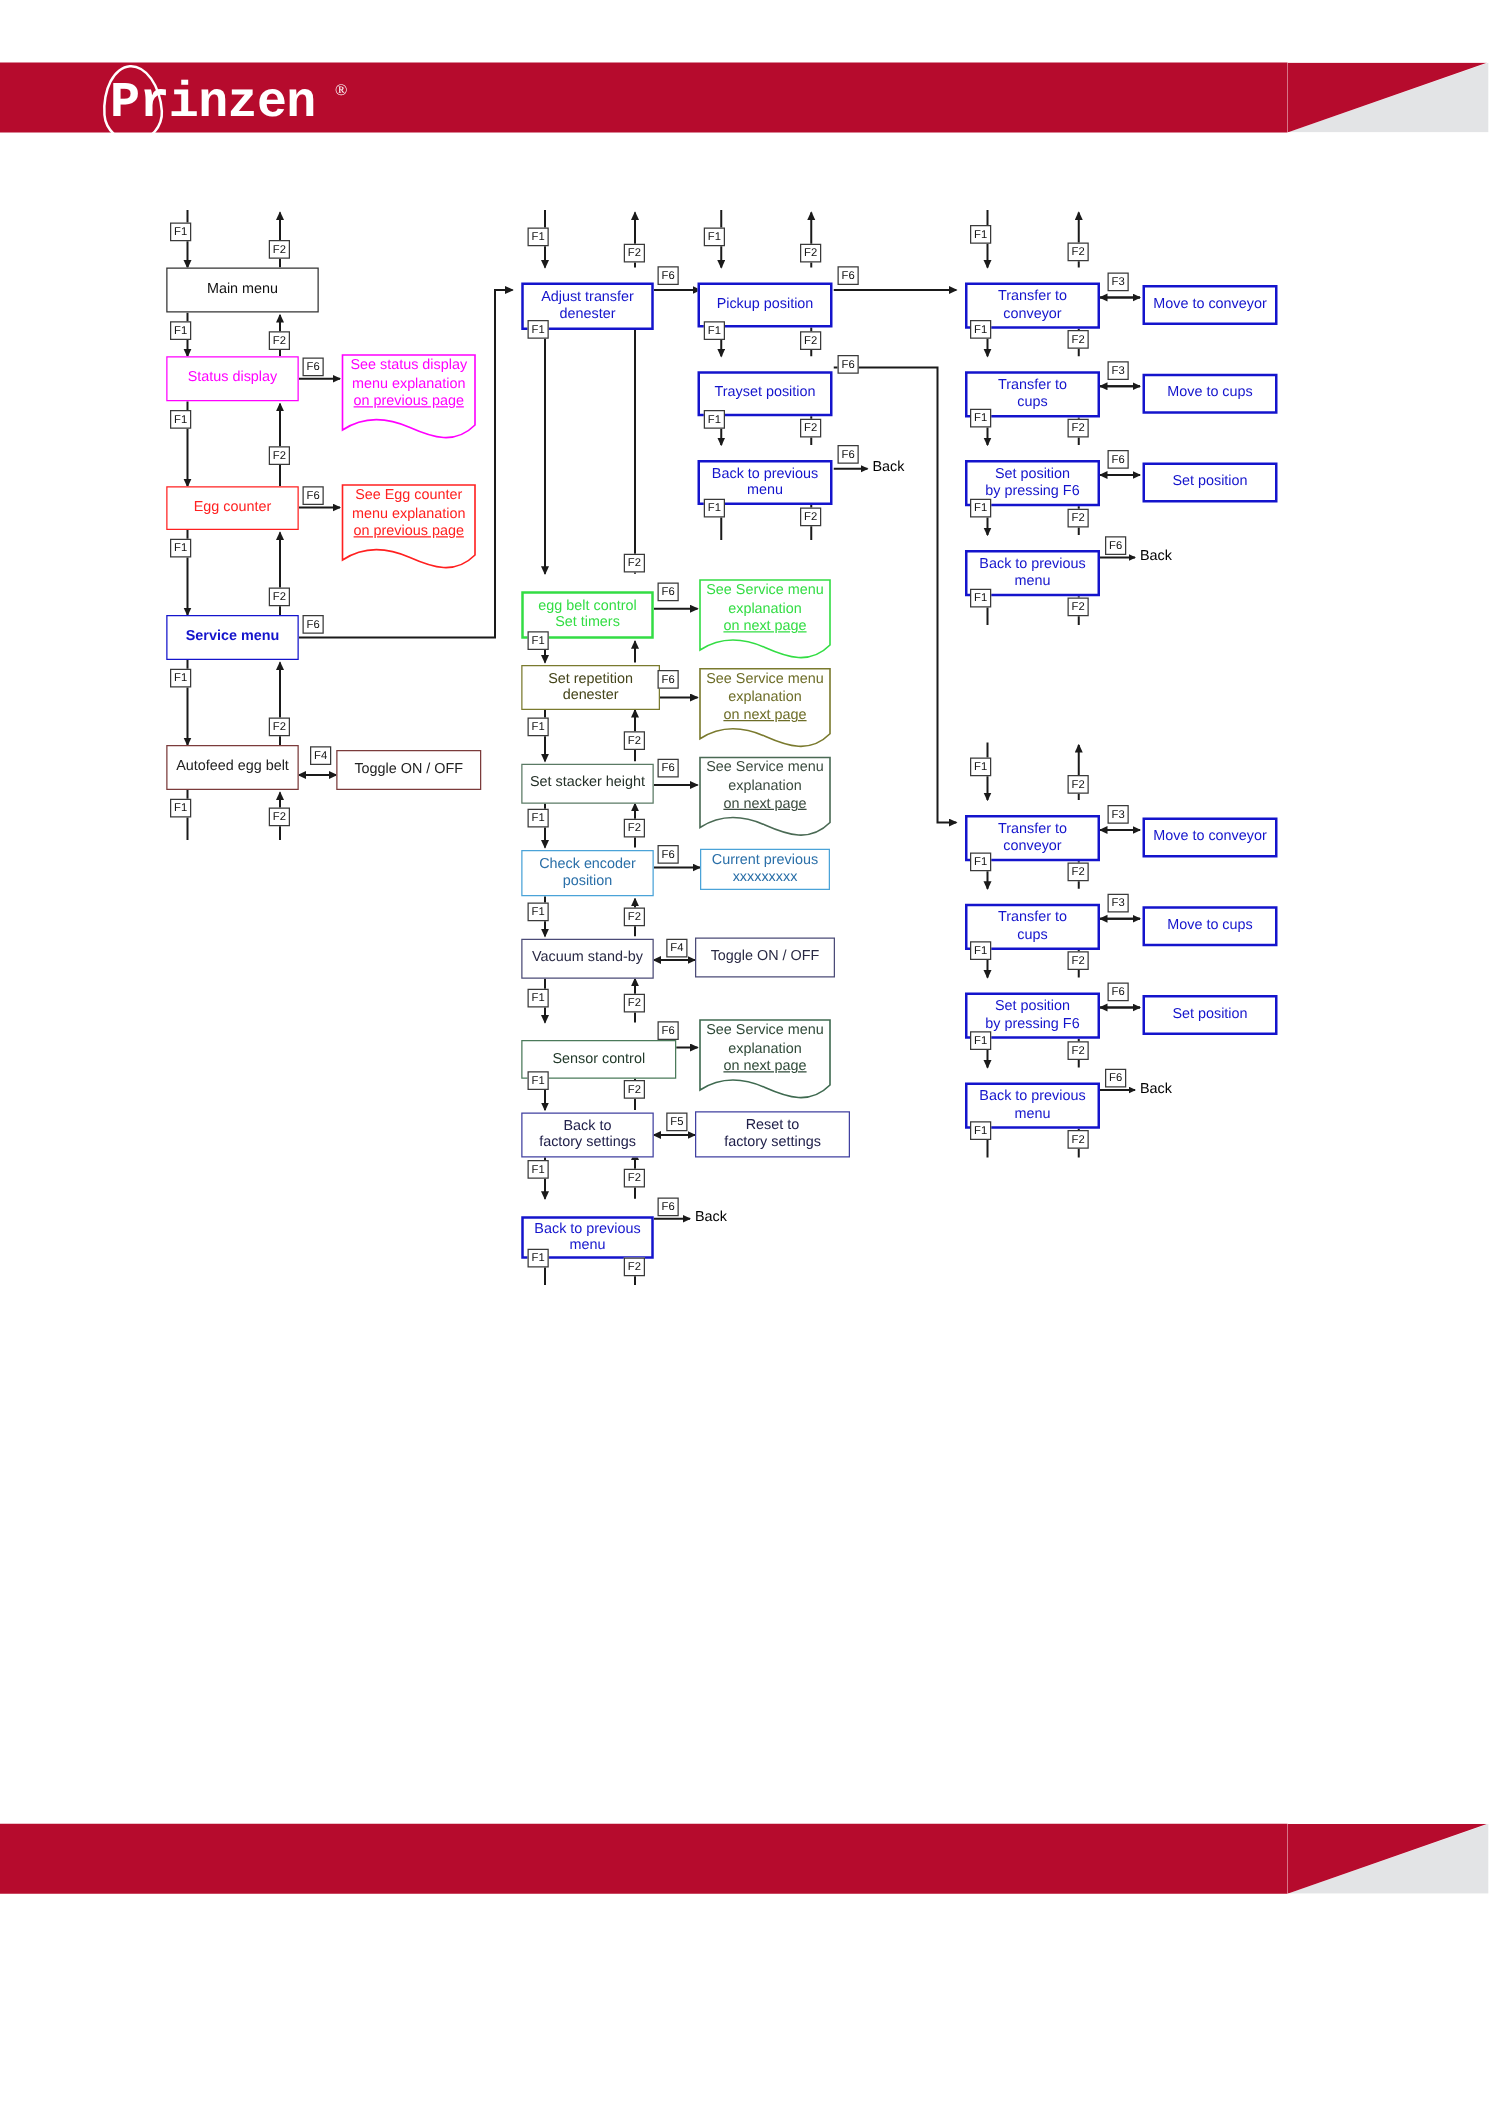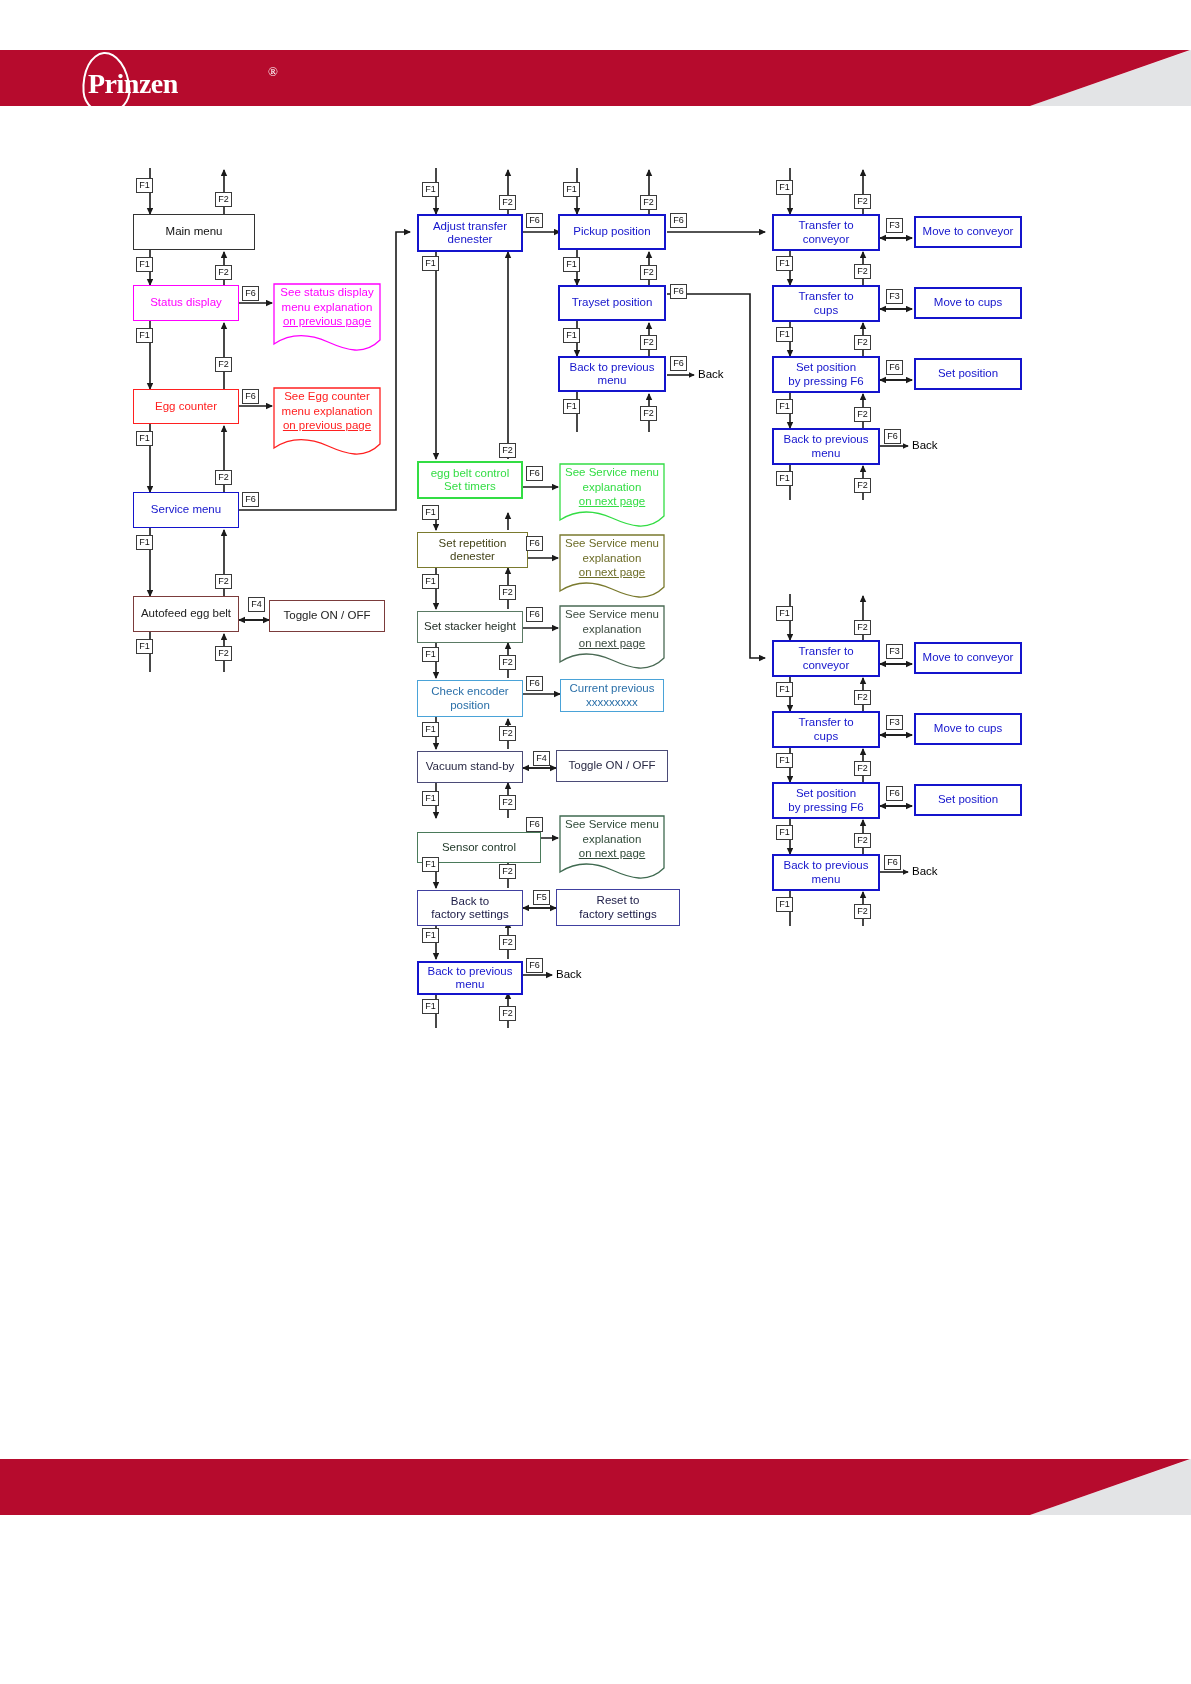--- a/index.html
+++ b/index.html
@@ -15,34 +15,34 @@
   .band .gray{position:absolute;top:0;left:1030px;height:100%;width:161px;background:#e3e4e6;
       clip-path:polygon(100% 0, 100% 100%, 0 100%);}
   #header-band{top:50px;height:56px;}
   #footer-band{top:1459px;height:56px;}
 
   
   #logo{position:absolute;left:78px;top:58px;width:240px;height:52px;color:#ffffff;}
   #logo .egg{position:absolute;left:4px;top:-6px;width:44px;height:58px;
       border:2.4px solid #ffffff;border-radius:50% 50% 50% 50%/62% 62% 38% 38%;
       transform:rotate(-4deg);}
-  #logo .word{position:absolute;left:10px;top:4px;font-family:Liberation Serif, serif;
-      font-weight:700;font-size:28px;letter-spacing:-0.5px;line-height:44px;color:#ffffff;}
+  #logo .word{position:absolute;left:10px;top:4px;font-family:Liberation Mono, monospace;
+      font-weight:700;font-size:40px;letter-spacing:-0.5px;line-height:44px;color:#ffffff;}
   #logo .reg{position:absolute;left:190px;top:6px;font-size:13px;font-family:"Liberation Serif",serif;}
 
   
   #diagram{position:absolute;left:0;top:0;width:1191px;height:1684px;}
   #wires{position:absolute;left:0;top:0;width:1191px;height:1684px;}
 
   
   .node{position:absolute;box-sizing:border-box;background:#ffffff;
         display:flex;align-items:center;justify-content:center;text-align:center;
         font-size:11.5px;line-height:13.5px;letter-spacing:0px;}
   .node.b1{border:1px solid;}
-  .node.b2{border:2px solid;}
+  .node.b2{border:2px solid;margin-top:12px;}
 
   
   .note{position:absolute;box-sizing:border-box;text-align:center;
         font-size:11.5px;line-height:14.5px;padding-top:3px;}
   .note .nsvg{position:absolute;left:0;top:0;}
   .note .ntxt{position:relative;z-index:2;}
   .note .ntxt span{display:block;}
   .note .ntxt span.u{text-decoration:underline;}
 
   
@@ -212,21 +212,21 @@
   </div>
 
   <div class="node b1" style="left:133px;top:285px;width:106px;height:36px;border-color:#ff00ff;color:#ff00ff;">
     <span>Status display</span>
   </div>
 
   <div class="node b1" style="left:133px;top:389px;width:106px;height:35px;border-color:#ff2020;color:#ff2020;">
     <span>Egg counter</span>
   </div>
 
-  <div class="node b1" style="left:133px;top:492px;width:106px;height:36px;border-color:#1414cc;color:#1414cc;">
+  <div class="node b1" style="left:133px;top:492px;width:106px;height:36px;border-color:#1414cc;color:#1414cc;font-weight:bold;">
     <span>Service menu</span>
   </div>
 
   <div class="node b1" style="left:133px;top:596px;width:106px;height:36px;border-color:#7b3b3b;color:#222222;">
     <span>Autofeed egg belt</span>
   </div>
 
   <div class="node b1" style="left:269px;top:600px;width:116px;height:32px;border-color:#7b3b3b;color:#222222;">
     <span>Toggle ON / OFF</span>
   </div>

